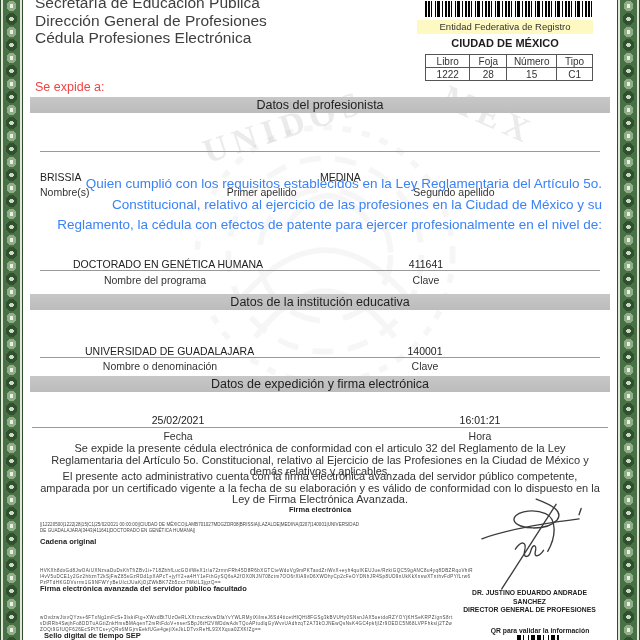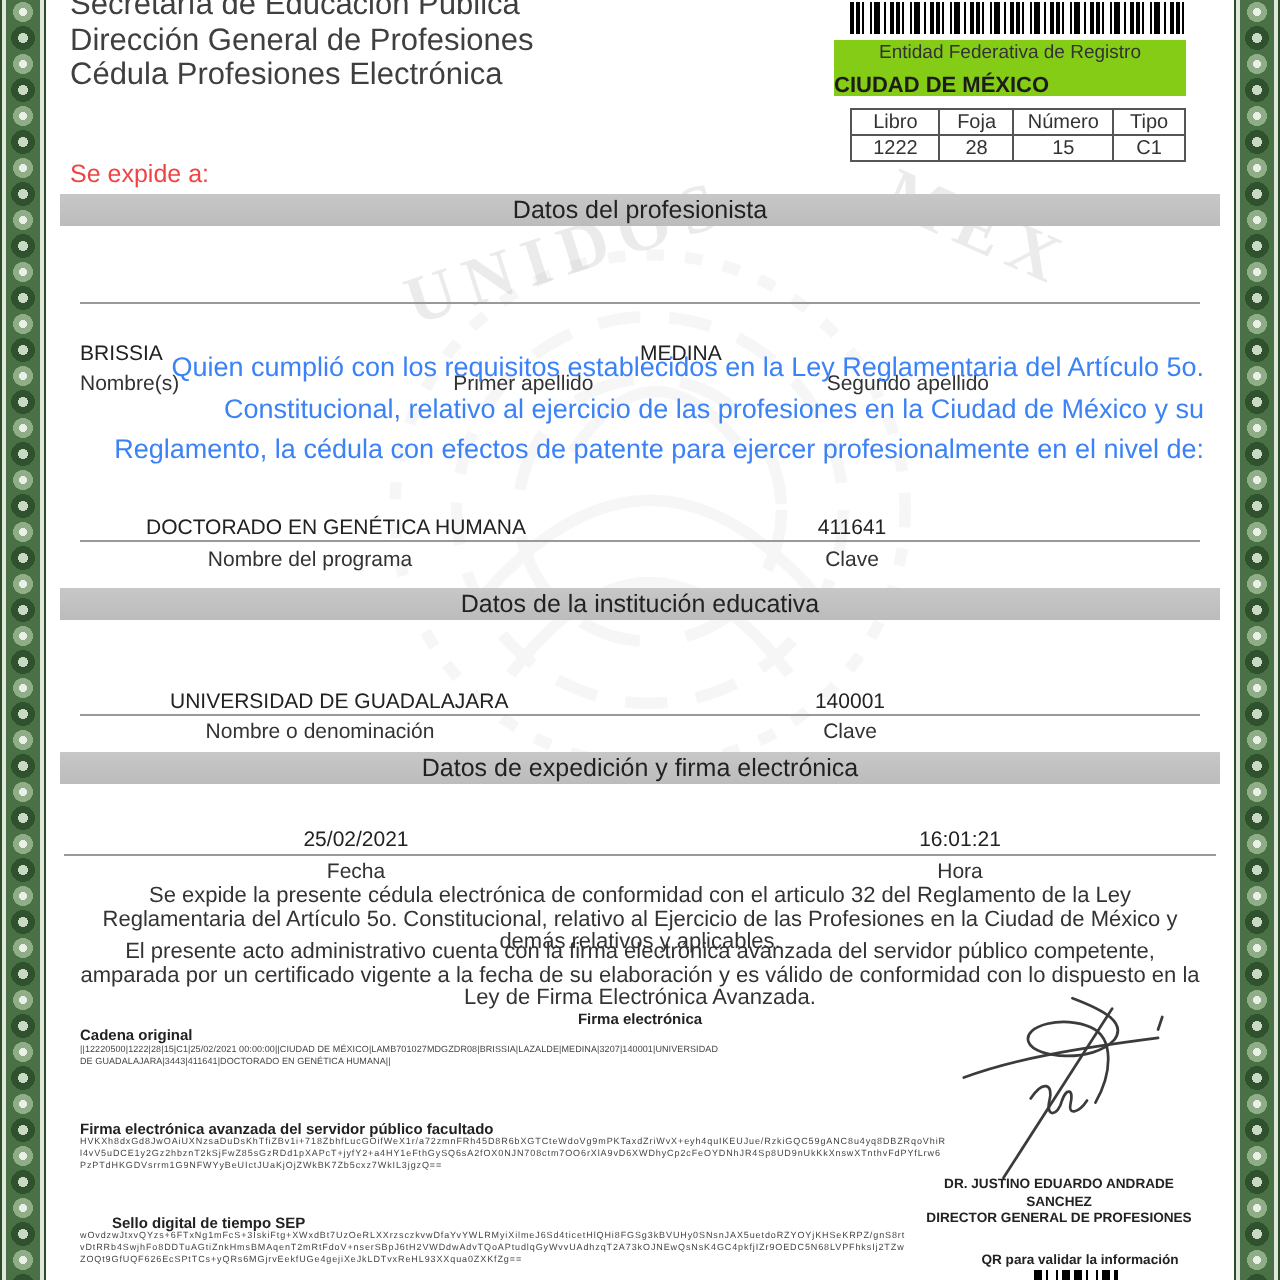--- a/index.html
+++ b/index.html
@@ -25,23 +25,23 @@
            color:rgba(60,60,60,.10);letter-spacing:6px;}
   .wm-unidos{left:200px;top:108px;font-size:34px;transform:rotate(-18deg);}
   .wm-mex{left:440px;top:96px;font-size:34px;transform:rotate(24deg);}
 
   
   .title{position:absolute;left:35px;top:-6px;font-size:15.5px;line-height:17.5px;color:#3f3f3f;}
   .barcode{position:absolute;left:425px;top:1px;width:168px;height:16px;background:#fff;
     background-image:repeating-linear-gradient(90deg,#000 0 2px,transparent 2px 3px,#000 3px 5px,
       transparent 5px 6px,#000 6px 7px,transparent 7px 10px,#000 10px 11px,transparent 11px 12px,
       #000 12px 15px,transparent 15px 17px,#000 17px 18px,transparent 18px 20px);}
-  .efr-band{position:absolute;left:417px;top:20px;width:176px;height:28px;background:#84cc16;
+  .efr-band{position:absolute;left:417px;top:20px;width:176px;height:14px;background:#fef9c3;
     font-size:9.5px;line-height:14px;text-align:center;color:#333;}
-  .entity{position:absolute;left:417px;top:37px;width:176px;text-align:left;
+  .entity{position:absolute;left:417px;top:37px;width:176px;text-align:center;
     font-weight:bold;font-size:11px;color:#1c1c1c;}
   .reg-table{position:absolute;left:425px;top:54px;width:168px;border-collapse:collapse;
     font-size:10px;color:#333;}
   .reg-table td{border:1px solid #555;text-align:center;padding:0;height:12px;}
 
   .se-expide{position:absolute;left:35px;top:80px;font-size:12.5px;color:#ef4444;}
 
   
   .bar{position:absolute;left:30px;width:580px;height:16px;text-align:center;
     font-size:12.5px;line-height:16px;color:#222;
@@ -58,21 +58,21 @@
   .ctr{text-align:center;}
 
   .statement{position:absolute;left:38px;width:564px;top:174px;text-align:right;
     font-size:13.5px;line-height:20.5px;color:#3b82f6;}
 
   .legal{position:absolute;left:40px;width:560px;text-align:center;
     font-size:11px;line-height:11.5px;color:#333;}
 
   .sig-head{position:absolute;left:30px;width:580px;text-align:center;
     font-weight:bold;font-size:7.5px;color:#222;}
-  .blk-label{position:absolute;font-weight:bold;font-size:7.5px;color:#222;}
+  .blk-label{position:absolute;font-weight:bold;font-size:7.5px;color:#222;margin-top:24px;}
   .hash{position:absolute;font-size:4.5px;line-height:6px;color:#444;
     word-break:break-all;letter-spacing:.45px;}
   .cadena-txt{letter-spacing:.05px;}
 
   .signature-svg{position:absolute;left:472px;top:497px;width:118px;height:94px;}
   .signer{position:absolute;left:462px;top:589px;width:135px;text-align:center;
     font-weight:bold;font-size:6.8px;line-height:8.5px;color:#222;}
   .qr-label{position:absolute;left:478px;top:627px;width:124px;text-align:center;
     font-weight:bold;font-size:6.8px;color:#222;}
   .qr-sliver{position:absolute;left:517px;top:635px;width:42px;height:5px;
@@ -181,19 +181,19 @@
       <path d="M40 50 C46 41 51 43 49 51 C47 59 53 59 55 51 C57 45 61 45 59 53 C58 58 63 57 67 51"></path>
       <path d="M79 7 L27 88"></path>
       <path d="M101 17 L103 11"></path>
     </g>
   </svg>
   <div class="signer">
     <div>DR. JUSTINO EDUARDO ANDRADE SANCHEZ</div>
     <div>DIRECTOR GENERAL DE PROFESIONES</div>
   </div>
 
-  <div class="blk-label" style="left:56px;top:607px">Sello digital de tiempo SEP</div>
+  <div class="blk-label" style="left:44px;top:607px">Sello digital de tiempo SEP</div>
   <div class="hash" style="left:40px;top:615px;width:415px">wOvdzwJtxvQYzs+6FTxNg1mFcS+3IskiFtg+XWxdBt7UzOeRLXXrzsczkvwDfaYvYWLRMyiXilmeJ6Sd4ticetHlQHi8FGSg3kBVUHy0SNsnJAX5uetdoRZYOYjKHSeKRPZ/gnS8rtvDtRRb4SwjhFo8DDTuAGtiZnkHmsBMAqenT2mRtFdoV+nserSBpJ6tH2VWDdwAdvTQoAPtudlqGyWvvUAdhzqT2A73kOJNEwQsNsK4GC4pkfjIZr9OEDC5N68LVPFhksIj2TZwZOQt9GfUQF626EcSPtTCs+yQRs6MGjrvEekfUGe4gejiXeJkLDTvxReHL93XXqua0ZXKfZg==</div>
 
   <div class="qr-label">QR para validar la información</div>
   <div class="qr-sliver"></div>
 
 </div>
 
 </body></html>

